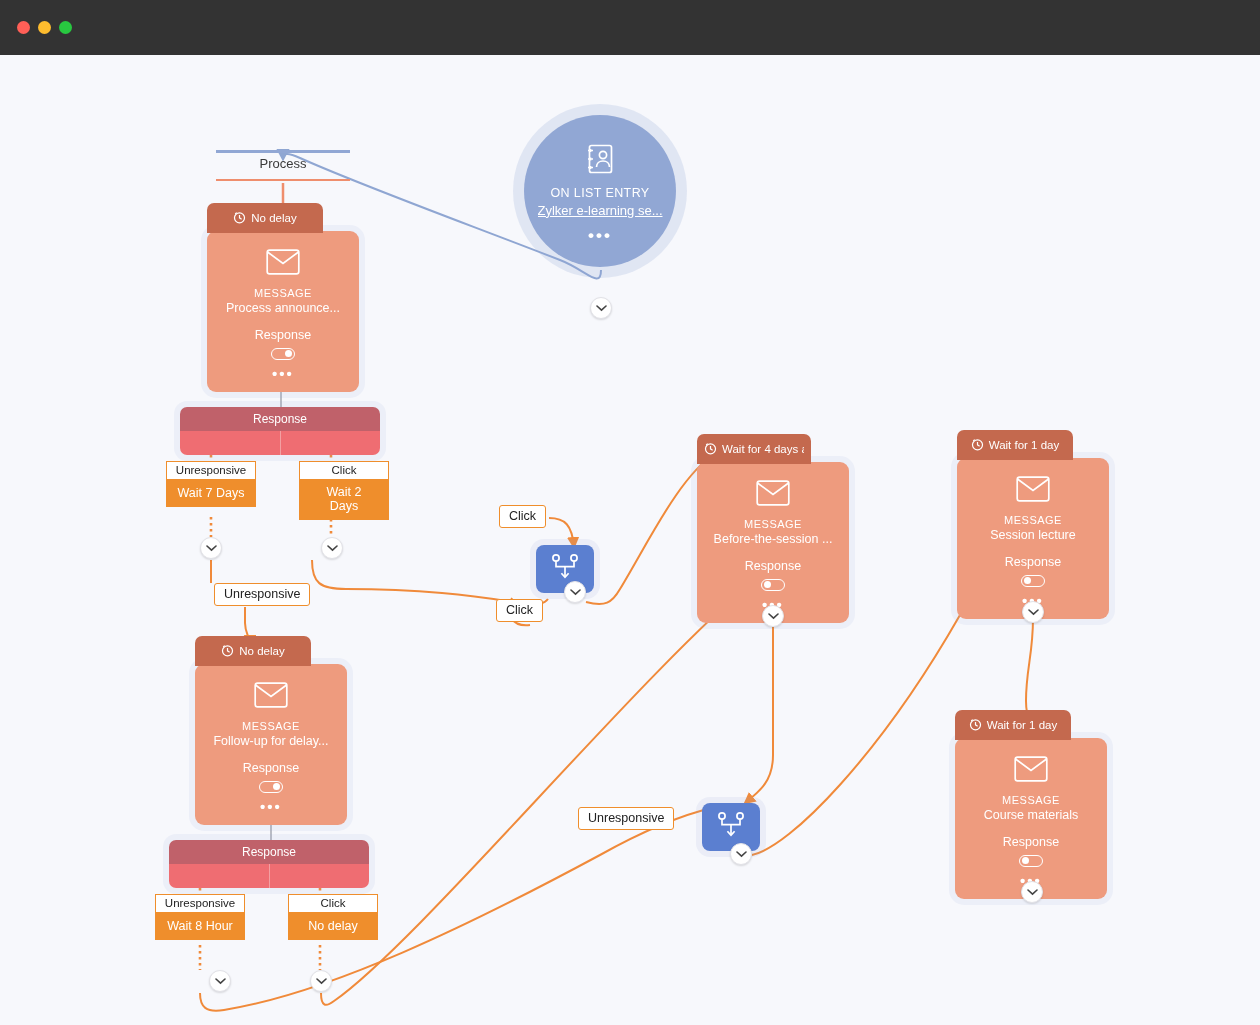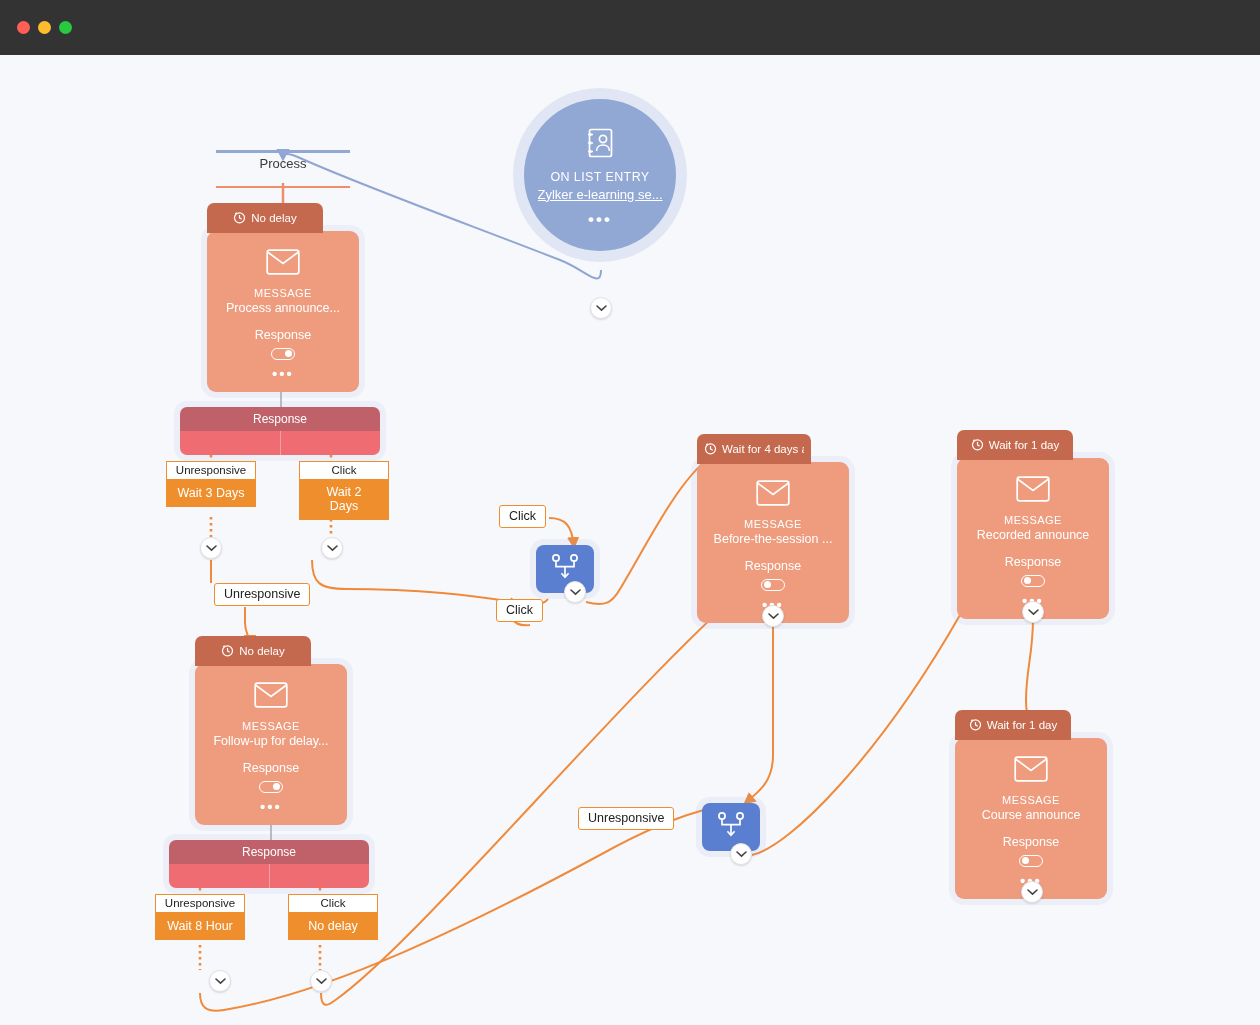--- a/index.html
+++ b/index.html
@@ -48,21 +48,21 @@
   .trigger-name {
     font-size: 13px; text-decoration: underline;
     margin-top: 3px; max-width: 132px;
     white-space: nowrap; overflow: hidden;
   }
   .trigger-dots { margin-top: 14px; letter-spacing: 2px; font-size: 17px; font-weight: bold; line-height: 8px;}
 
   
   .process-head { position: absolute; width: 134px; text-align: center; }
   .process-line-top { height: 2.5px; background: #91a7d4; width: 134px; }
-  .process-label { font-size: 13px; color: #3a3a3a; padding: 3px 0 15px; }
+  .process-label { font-size: 13px; color: #3a3a3a; padding: 3px 0 8px; }
   .process-line-bot { height: 2.5px; background: #ef8e6d; width: 134px; }
 
   
   .msg-wrap { position: absolute; width: 152px; }
   .msg-head {
     height: 30px; width: 116px; margin-left: 0;
     background: #c4694e; border-radius: 7px 7px 0 0;
     color: #fff; font-size: 11.5px;
     display: flex; align-items: center; justify-content: center; gap: 5px;
     position: relative; z-index: 1;
@@ -199,21 +199,21 @@
 
     <path d="M586,547 C605,552 612,548 620,534 C648,488 680,420 716,398 C730,390 740,390 745,392" fill="none" stroke="#f08a3a" stroke-width="2" marker-end="url(#ah-orange)"></path>
 
     <path d="M773,572 L773,700 C773,726 760,736 745,748" fill="none" stroke="#f08a3a" stroke-width="2" marker-end="url(#ah-orange)"></path>
 
     <path d="M752,800 C790,792 880,700 960,560 C1000,490 1020,412 1030,392" fill="none" stroke="#f08a3a" stroke-width="2" marker-end="url(#ah-orange)"></path>
 
     <path d="M1033,563 C1033,600 1026,614 1026,646 C1026,666 1032,668 1032,674" fill="none" stroke="#f08a3a" stroke-width="2" marker-end="url(#ah-orange)"></path>
   </svg>
 
-  <div class="node" style="left:524px; top:44px;">
+  <div class="node" style="left:524px; top:60px;">
     <div class="trigger-circle">
       <span>
         <svg width="30" height="32" viewBox="0 0 30 32" fill="none" stroke="#ffffff" stroke-width="1.7">
           <rect x="4.5" y="2.5" width="22" height="27" rx="2"></rect>
           <circle cx="18" cy="12" r="3.6"></circle>
           <path d="M11.5 24c0-3.6 2.9-6 6.5-6s6.5 2.4 6.5 6"></path>
           <path d="M3 7.5h5M3 16h5M3 24.5h5"></path>
           <path d="M5.5 6v3M5.5 14.5v3M5.5 23v3"></path>
         </svg>
       </span>
@@ -265,21 +265,21 @@
   <div class="resp-bar" style="left:180px; top:352px;">
     <div class="top">Response</div>
     <div class="bot">
       <div class="half"></div>
       <div class="half"></div>
     </div>
   </div>
 
   <div class="branch" style="left:166px; top:406px;">
     <div class="cond">Unresponsive</div>
-    <div class="wait">Wait 3 Days</div>
+    <div class="wait">Wait 7 Days</div>
   </div>
   <div class="branch tall" style="left:299px; top:406px;">
     <div class="cond">Click</div>
     <div class="wait">Wait 2 Days</div>
   </div>
 
   <div class="chev" style="left:200px; top:482px;">
     <svg width="11" height="7" viewBox="0 0 11 7">
         <path d="M1 1l4.5 4.2L10 1" fill="none" stroke="#444" stroke-width="1.6" stroke-linecap="round"></path>
       </svg>
@@ -432,21 +432,21 @@
       <span>Wait for 1 day</span>
     </div>
     <div class="msg-body">
       <span>
         <svg width="34" height="26" viewBox="0 0 34 26" fill="none" stroke="#ffffff" stroke-width="1.7">
           <rect x="1.2" y="1.2" width="31.6" height="23.6" rx="2.4"></rect>
           <path d="M1.8 3.2L17 14.4 32.2 3.2"></path>
         </svg>
       </span>
       <div class="msg-kind">MESSAGE</div>
-      <div class="msg-title">Recorded announce</div>
+      <div class="msg-title">Session lecture</div>
       <div class="msg-resp">Response</div>
       <div class="toggle off">
           <div class="knob"></div>
         </div>
       <div class="msg-dots">•••</div>
     </div>
   </div>
   <div class="chev" style="left:1022px; top:546px;">
     <svg width="11" height="7" viewBox="0 0 11 7">
         <path d="M1 1l4.5 4.2L10 1" fill="none" stroke="#444" stroke-width="1.6" stroke-linecap="round"></path>
@@ -465,21 +465,21 @@
       <span>Wait for 1 day</span>
     </div>
     <div class="msg-body">
       <span>
         <svg width="34" height="26" viewBox="0 0 34 26" fill="none" stroke="#ffffff" stroke-width="1.7">
           <rect x="1.2" y="1.2" width="31.6" height="23.6" rx="2.4"></rect>
           <path d="M1.8 3.2L17 14.4 32.2 3.2"></path>
         </svg>
       </span>
       <div class="msg-kind">MESSAGE</div>
-      <div class="msg-title">Course announce</div>
+      <div class="msg-title">Course materials</div>
       <div class="msg-resp">Response</div>
       <div class="toggle off">
           <div class="knob"></div>
         </div>
       <div class="msg-dots">•••</div>
     </div>
   </div>
   <div class="chev" style="left:1021px; top:826px;">
     <svg width="11" height="7" viewBox="0 0 11 7">
         <path d="M1 1l4.5 4.2L10 1" fill="none" stroke="#444" stroke-width="1.6" stroke-linecap="round"></path>

